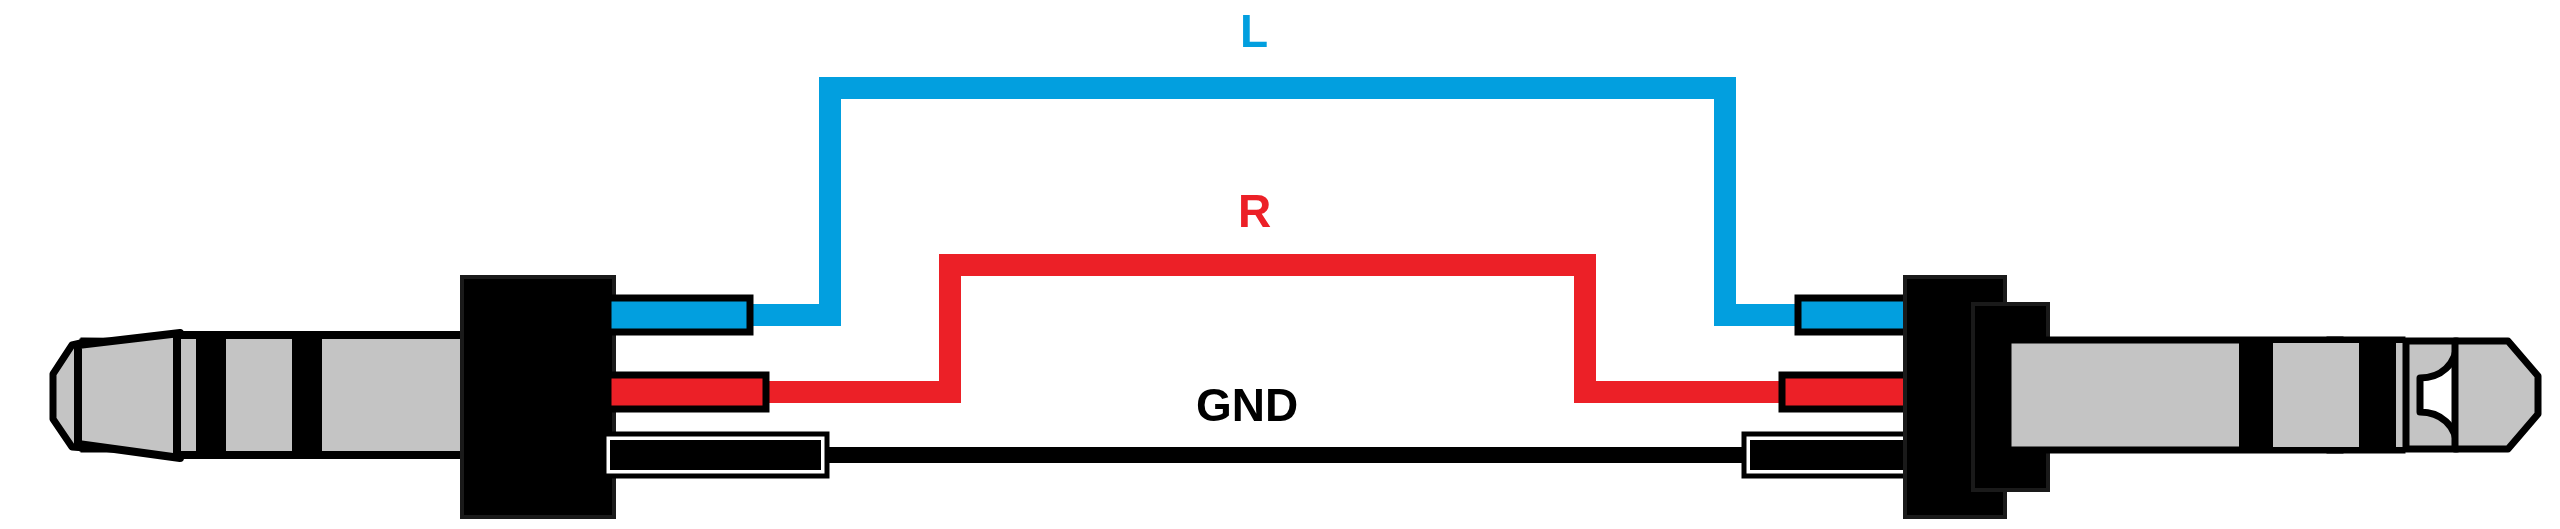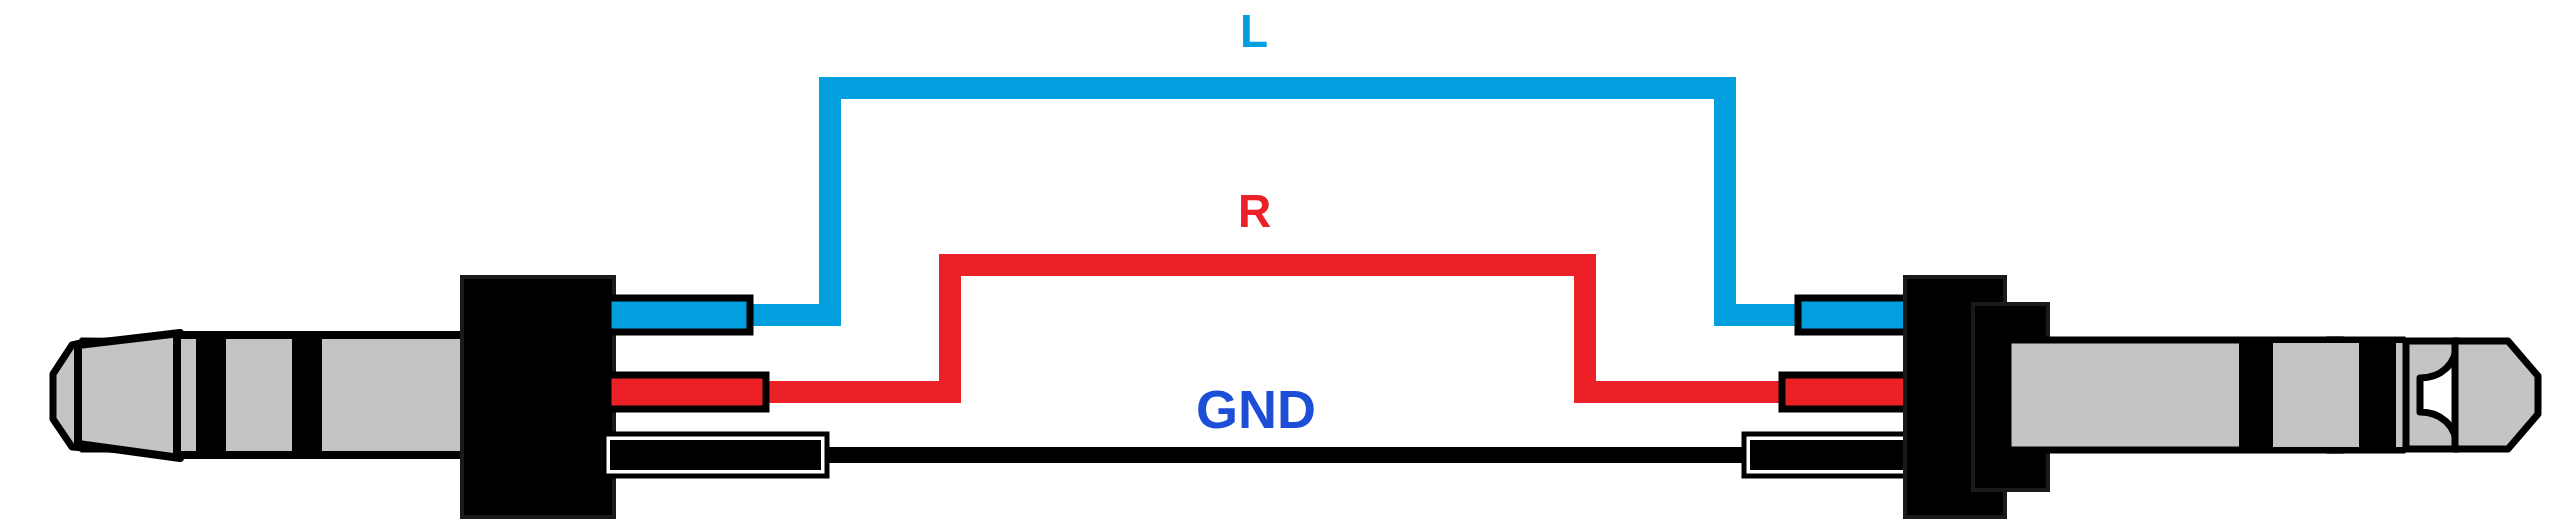--- a/index.html
+++ b/index.html
@@ -36,22 +36,22 @@
     left: 1240px;
     top: 8px;
   }
   #label-R {
     font-size: 46px;
     color: #ec2027;
     left: 1238px;
     top: 188px;
   }
   #label-GND {
-    font-size: 54px;
-    color: #1d4ed8;
+    font-size: 46px;
+    color: #000000;
     left: 1196px;
     top: 382px;
   }
 </style>
 </head>
 <body>
 
 <div id="stage">
 
   <svg width="2560" height="529" viewBox="0 0 2560 529">

